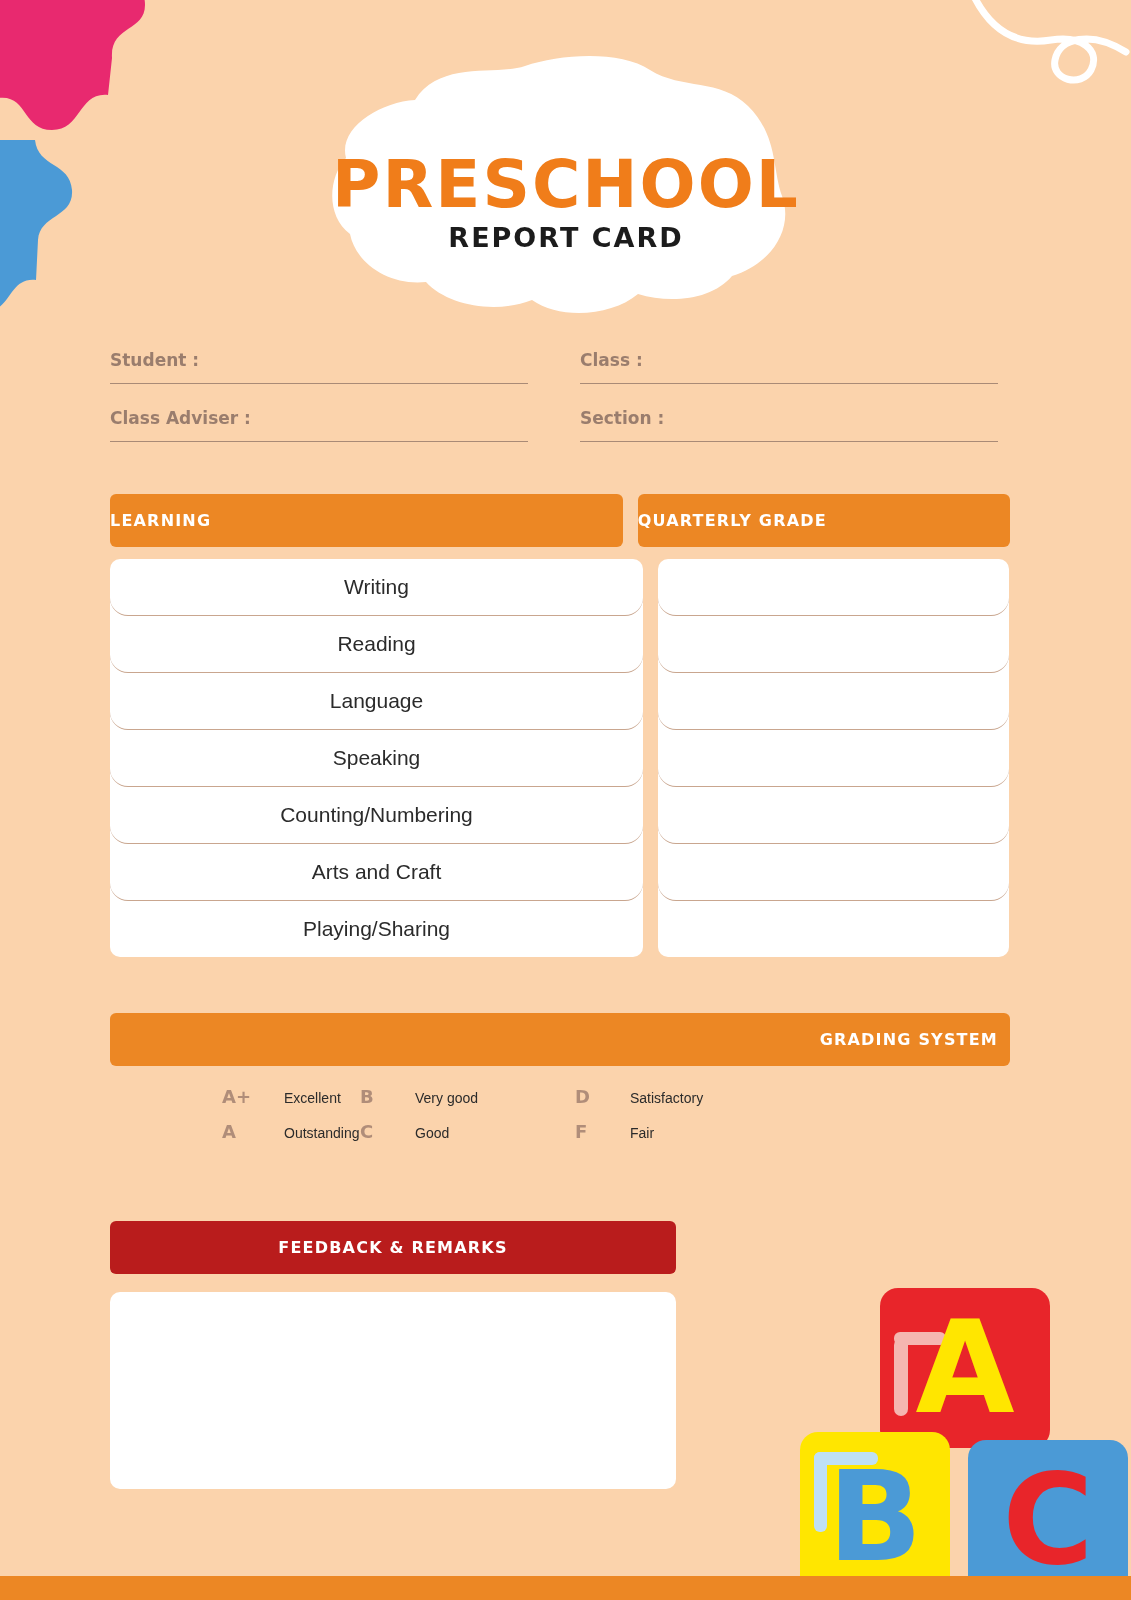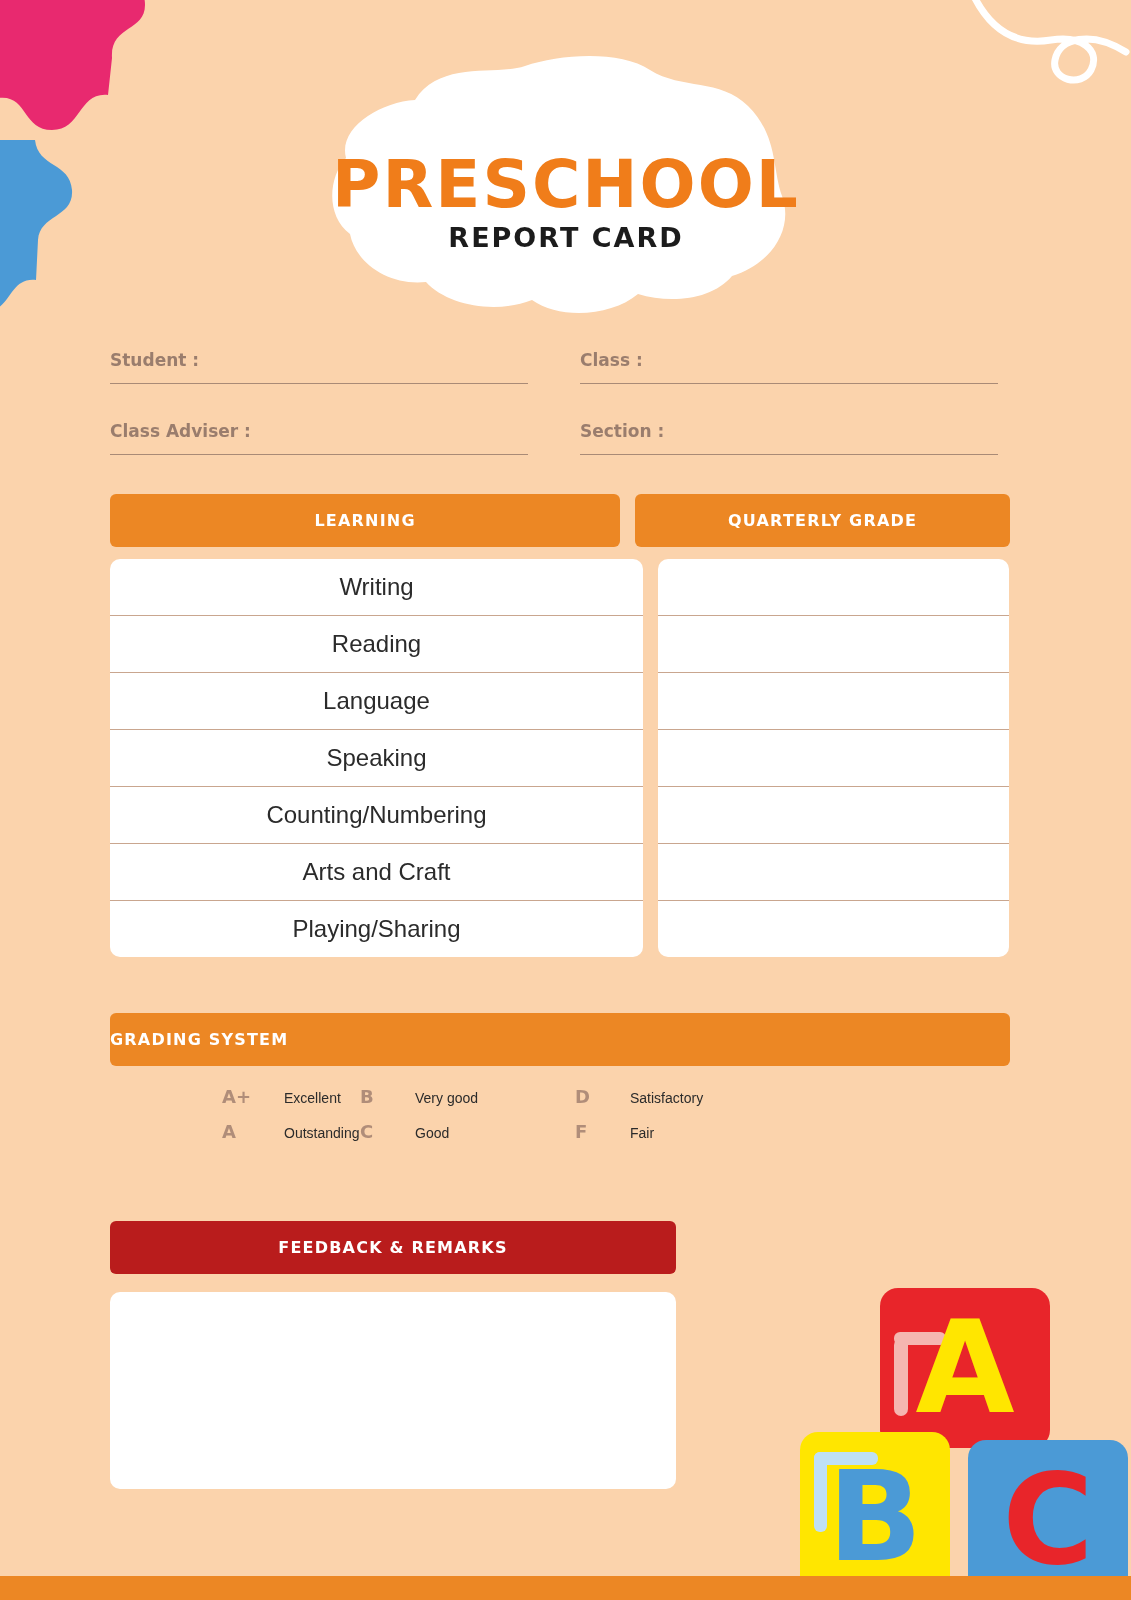--- a/index.html
+++ b/index.html
@@ -120,21 +120,21 @@
     letter-spacing: 2px;
     color: #1c1c1c;
   }
 
   
   .fields {
     position: absolute;
     left: 110px; top: 350px;
     width: 900px;
   }
-  .field-row { display: flex; gap: 52px; margin-bottom: 37px; }
+  .field-row { display: flex; gap: 52px; margin-bottom: 24px; }
   .field {
     width: 418px;
   }
   .field-label {
     font-family: "DejaVu Sans", sans-serif;
     font-weight: bold;
     font-size: 17px;
     color: #9a7d6d;
     margin-bottom: 12px;
   }
@@ -150,61 +150,62 @@
     width: 900px;
   }
   .head-row { display: flex; gap: 15px; }
   .col-head {
     background: #ec8724;
     color: #fff;
     font-family: "DejaVu Sans", sans-serif;
     font-weight: bold;
     font-size: 16px;
     letter-spacing: 1.2px;
-    text-align: center;
-    padding: 17px 8px;
+    text-align: left;
+    padding: 17px 0;
     border-radius: 6px;
   }
   .col-head.learning { width: 533px; }
   .col-head.grade { width: 387px; }
 
   .body-row { display: flex; gap: 15px; margin-top: 12px; }
   .panel {
     background: #ffffff;
     border-radius: 10px;
     overflow: hidden;
   }
   .panel.learning { width: 533px; }
   .panel.grade { width: 351px; }
   .cell {
     height: 56px;
     display: flex;
     align-items: center;
     justify-content: center;
-    font-size: 24px;
+    font-size: 21px;
     color: #2b2b2b;
     border-bottom: 1px solid #c9a68f;
+    border-radius: 18px;
   }
   .cell:last-child { border-bottom: none; }
 
   
   .grading {
     position: absolute;
     left: 110px; top: 1013px;
     width: 900px;
   }
   .grading-head {
     background: #ec8724;
     color: #fff;
     font-family: "DejaVu Sans", sans-serif;
     font-weight: bold;
     font-size: 16px;
     letter-spacing: 1.2px;
-    text-align: left;
-    padding: 17px 0;
+    text-align: right;
+    padding: 17px 12px;
     border-radius: 6px;
   }
   .grading-grid {
     margin-top: 20px;
     display: grid;
     grid-template-columns: 250px 215px 1fr;
     row-gap: 14px;
   }
   .grade-item { display: flex; align-items: baseline; }
   .grade-key {

